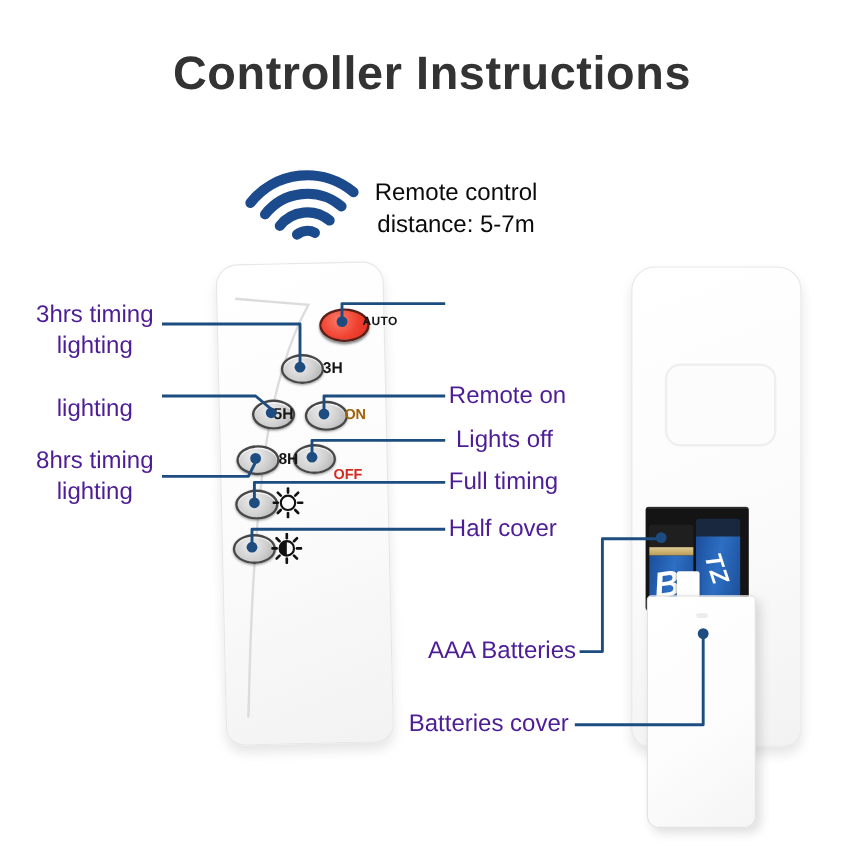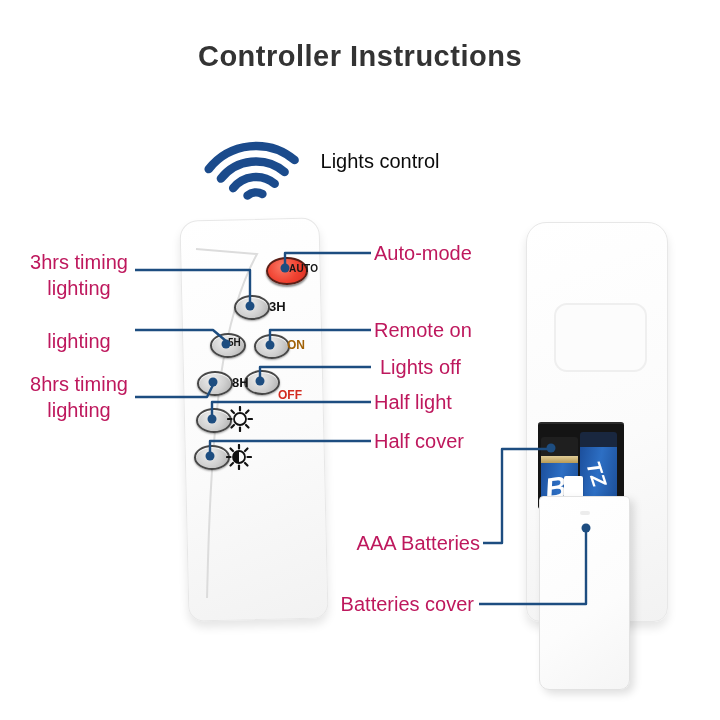--- a/index.html
+++ b/index.html
@@ -1,21 +1,21 @@
 <!DOCTYPE html>
 <html><head>
 <meta charset="utf-8">
 <style>
   html,body{margin:0;padding:0;background:#ffffff;}
   #stage{position:relative;width:720px;height:720px;overflow:hidden;background:#ffffff;
          font-family:"Liberation Sans", sans-serif;color:#111;}
   .abs{position:absolute;}
 
   
-  .title{left:0;top:40px;width:720px;text-align:center;font-size:29px;font-weight:700;
+  .title{left:0;top:40px;width:720px;text-align:center;font-size:39px;font-weight:700;
          letter-spacing:.5px;color:#333;}
 
   
   .signal-text{left:300px;top:148px;width:160px;text-align:center;font-size:20px;
                line-height:26px;color:#0b0b0b;}
 
   
   .device{background:linear-gradient(160deg,#ffffff 0%,#fbfbfb 55%,#f2f2f2 100%);
           border:1px solid #e7e7e7;box-shadow:0 6px 10px rgba(0,0,0,.10);}
   .front-body{left:184px;top:219px;width:138px;height:399px;border-radius:18px 18px 15px 15px;
@@ -46,29 +46,29 @@
 
   
   .btn{border-radius:50%;border:2px solid #474747;
        background:radial-gradient(circle at 40% 32%,#efefef 0%,#cfcfcf 55%,#ababab 100%);
        box-shadow:0 1px 2px rgba(0,0,0,.35), inset 0 1px 1px #fff;}
   .btn-sm{width:32px;height:21px;}
   .btn-auto{left:266px;top:257px;width:38px;height:24px;border:2px solid #5a1f17;
             background:radial-gradient(circle at 38% 32%,#fa7a66 0%,#f04130 55%,#d92f22 100%);
             box-shadow:0 2px 2px rgba(0,0,0,.45);}
   .btn-label{font-weight:700;color:#151515;}
-  .lbl-auto{left:289px;top:263px;font-size:10px;letter-spacing:.3px;}
+  .lbl-auto{left:302px;top:263px;font-size:10px;letter-spacing:.3px;}
   .lbl-3h{left:269px;top:299px;font-size:13px;}
-  .lbl-5h{left:228px;top:337px;font-size:10px;}
+  .lbl-5h{left:228px;top:337px;font-size:13px;}
   .lbl-8h{left:232px;top:375px;font-size:13px;}
   .lbl-on{left:287px;top:338px;font-size:12px;color:#a16207;}
   .lbl-off{left:278px;top:388px;font-size:12px;color:#d32b1f;}
 
   
-  .lab{font-size:20px;color:#be185d;}
+  .lab{font-size:20px;color:#4c1d95;}
   .lab-left{width:140px;text-align:center;line-height:26px;}
   .t3{left:9px;top:249px;}
   .t5{left:9px;top:302px;}
   .t8{left:9px;top:371px;}
   .lab-right{transform:translateY(-50%);}
   .r-auto{left:374px;top:253px;}
   .r-on{left:374px;top:330px;}
   .r-off{left:380px;top:367px;}
   .r-full{left:374px;top:402px;}
   .r-half{left:374px;top:441px;}
@@ -80,21 +80,22 @@
   .layer{left:0;top:0;pointer-events:none;}
 </style>
 </head>
 <body>
 
 <div id="stage">
 
   <div class="abs title">Controller Instructions</div>
 
   <div class="abs signal-text">
-    <span>Lights control</span><br>
+    <span>Remote control</span><br>
+    <span>distance: 5-7m</span>
   </div>
 
   <div class="abs device front-body"></div>
 
   <div class="abs device back-body">
     <div class="abs back-recess"></div>
     <div class="abs compartment"></div>
     <div class="abs battery bat1">
       <div class="bat-top-dark"></div>
       <div class="bat-gold"></div>
@@ -168,24 +169,23 @@
   </div>
   <div class="abs lab lab-left t5">
     <br>
     <span>lighting</span>
   </div>
   <div class="abs lab lab-left t8">
     <span>8hrs timing</span><br>
     <span>lighting</span>
   </div>
 
-  <div class="abs lab lab-right r-auto">Auto-mode</div>
   <div class="abs lab lab-right r-on">Remote on</div>
   <div class="abs lab lab-right r-off">Lights off</div>
-  <div class="abs lab lab-right r-full">Half light</div>
+  <div class="abs lab lab-right r-full">Full timing</div>
   <div class="abs lab lab-right r-half">Half cover</div>
 
   <div class="abs lab lab-bot b-aaa">AAA Batteries</div>
   <div class="abs lab lab-bot b-cover">Batteries cover</div>
 
   <svg class="abs layer" width="720" height="720" viewBox="0 0 720 720">
 
     <g stroke="#1b4b8c" stroke-width="8.5" stroke-linecap="round" fill="none" transform="rotate(-4 256 206)">
       <path d="M 211.4 165.9 A 60 60 0 0 1 297.7 162.9"></path>
       <path d="M 222.9 176.2 A 44.5 44.5 0 0 1 286.9 174.0"></path>

